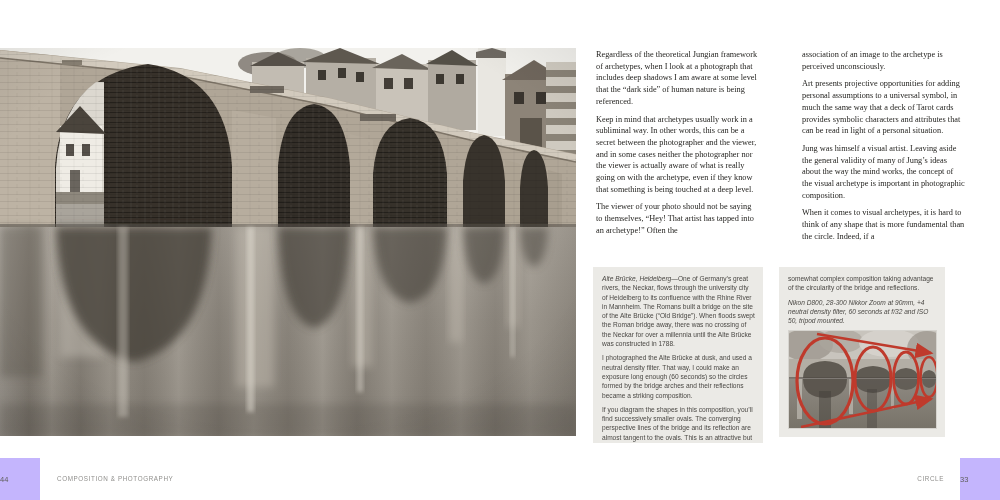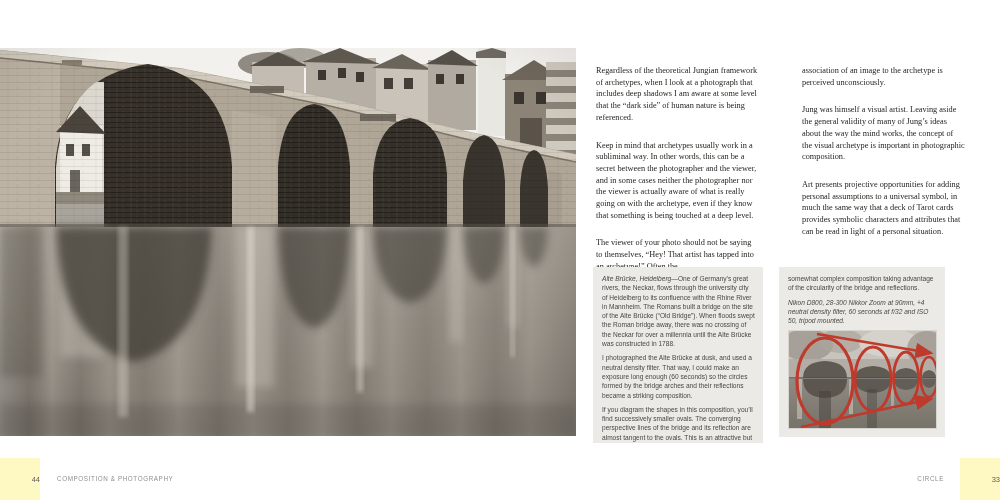--- a/index.html
+++ b/index.html
@@ -2,32 +2,32 @@
 <html><head>
 <meta charset="utf-8">
 <style>
   html,body{margin:0;padding:0;}
   body{width:1000px;height:500px;background:#ffffff;position:relative;overflow:hidden;
        font-family:"Liberation Sans",sans-serif;-webkit-font-smoothing:antialiased;}
   .photo-wrap{position:absolute;left:0;top:48px;width:576px;height:388px;}
   .photo-wrap svg{display:block;}
   .col{position:absolute;top:49px;width:163px;font-family:"Liberation Serif",serif;
        font-size:8.3px;line-height:11.7px;color:#262522;}
-  .col p{margin:16px 0 6px 0;}
+  .col p{margin:0 0 6px 0;}
   .col1{left:596px;}
   .col2{left:802px;}
   .cap-panel{position:absolute;background:#ebeae6;color:#4a4844;font-size:6.6px;
        line-height:9.3px;box-sizing:border-box;overflow:hidden;}
   .cap-left{left:593px;top:267px;width:170px;height:176px;padding:7px 8px 0 9px;}
   .cap-right{left:779px;top:267px;width:166px;height:170px;padding:7px 8px 6px 9px;}
   .cap-panel p{margin:0 0 5px 0;}
   .italic{font-style:italic;}
   .thumb{display:block;margin-top:3px;border:1px solid #d6d4cf;}
-  .footer-box{position:absolute;top:458px;width:40px;height:42px;background:#fef9c3;
-       display:flex;align-items:center;justify-content:flex-end;font-size:7.5px;color:#5f5e5b;}
+  .footer-box{position:absolute;top:458px;width:40px;height:42px;background:#c4b5fd;
+       display:flex;align-items:center;justify-content:flex-start;font-size:7.5px;color:#5f5e5b;}
   .fb-left{left:0;}
   .fb-right{left:960px;}
   .footer-label{position:absolute;top:475px;font-size:6.3px;letter-spacing:0.6px;
        color:#8f8e8b;text-transform:uppercase;}
   .fl-left{left:57px;}
   .fl-right{right:56px;}
 </style>
 </head>
 <body>
 
@@ -186,22 +186,23 @@
 </svg>
 </div>
 
 <div class="col col1">
   <p>Regardless of the theoretical Jungian framework of archetypes, when I look at a photograph that includes deep shadows I am aware at some level that the “dark side” of human nature is being referenced.</p>
   <p>Keep in mind that archetypes usually work in a subliminal way. In other words, this can be a secret between the photographer and the viewer, and in some cases neither the photographer nor the viewer is actually aware of what is really going on with the archetype, even if they know that something is being touched at a deep level.</p>
   <p>The viewer of your photo should not be saying to themselves, “Hey! That artist has tapped into an archetype!” Often the</p>
 </div>
 <div class="col col2">
   <p>association of an image to the archetype is perceived unconsciously.</p>
+  <p>Art presents projective opportunities for adding personal assumptions to a universal symbol, in much the same way that a deck of Tarot cards provides symbolic characters and attributes that can be read in light of a personal situation.</p>
   <p>Jung was himself a visual artist. Leaving aside the general validity of many of Jung’s ideas about the way the mind works, the concept of the visual archetype is important in photographic composition.</p>
-  <p>Art presents projective opportunities for adding personal assumptions to a universal symbol, in much the same way that a deck of Tarot cards provides symbolic characters and attributes that can be read in light of a personal situation.</p>
+  <p>When it comes to visual archetypes, it is hard to think of any shape that is more fundamental than the circle. Indeed, if a</p>
 </div>
 
 <div class="cap-panel cap-left">
   <p><span class="italic">Alte Brücke, Heidelberg—</span><span>One of Germany’s great rivers, the Neckar, flows through the university city of Heidelberg to its confluence with the Rhine River in Mannheim. The Romans built a bridge on the site of the Alte Brücke (“Old Bridge”). When floods swept the Roman bridge away, there was no crossing of the Neckar for over a millennia until the Alte Brücke was constructed in 1788.</span></p>
   <p>I photographed the Alte Brücke at dusk, and used a neutral density filter. That way, I could make an exposure long enough (60 seconds) so the circles formed by the bridge arches and their reflections became a striking composition.</p>
   <p>If you diagram the shapes in this composition, you’ll find successively smaller ovals. The converging perspective lines of the bridge and its reflection are almost tangent to the ovals. This is an attractive but</p>
 </div>
 
 <div class="cap-panel cap-right">
   <p>somewhat complex composition taking advantage of the circularity of the bridge and reflections.</p>

